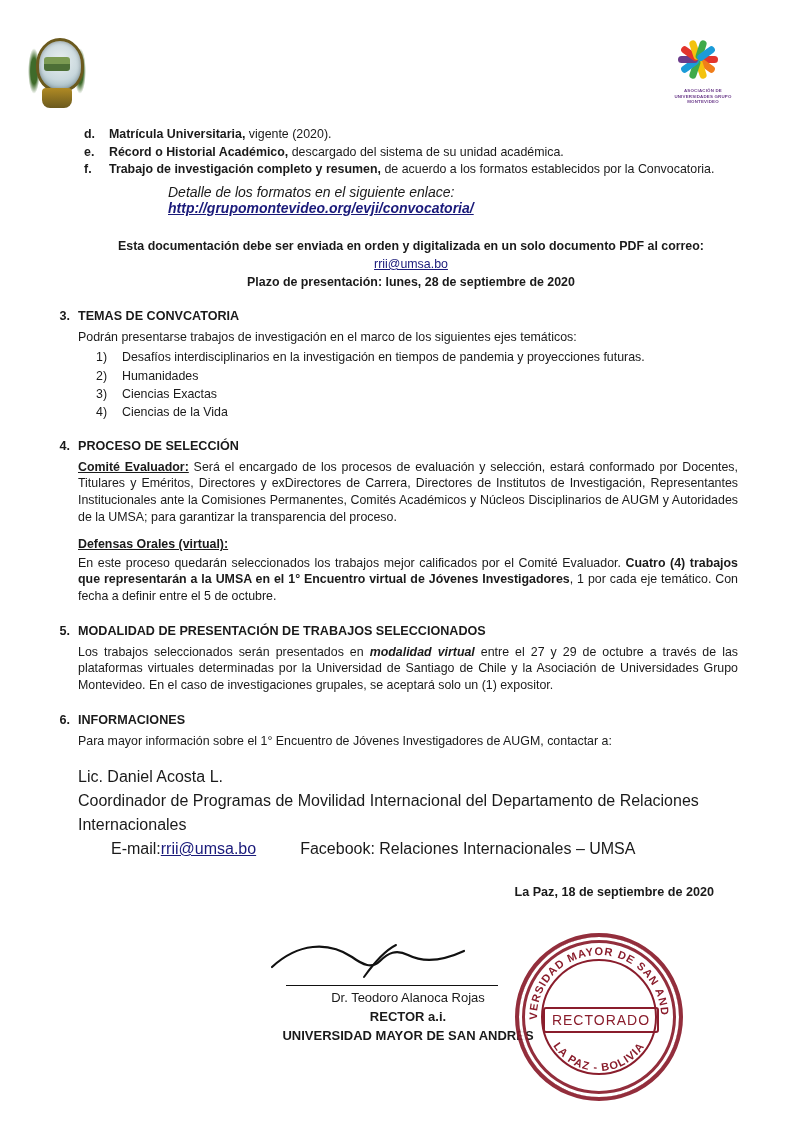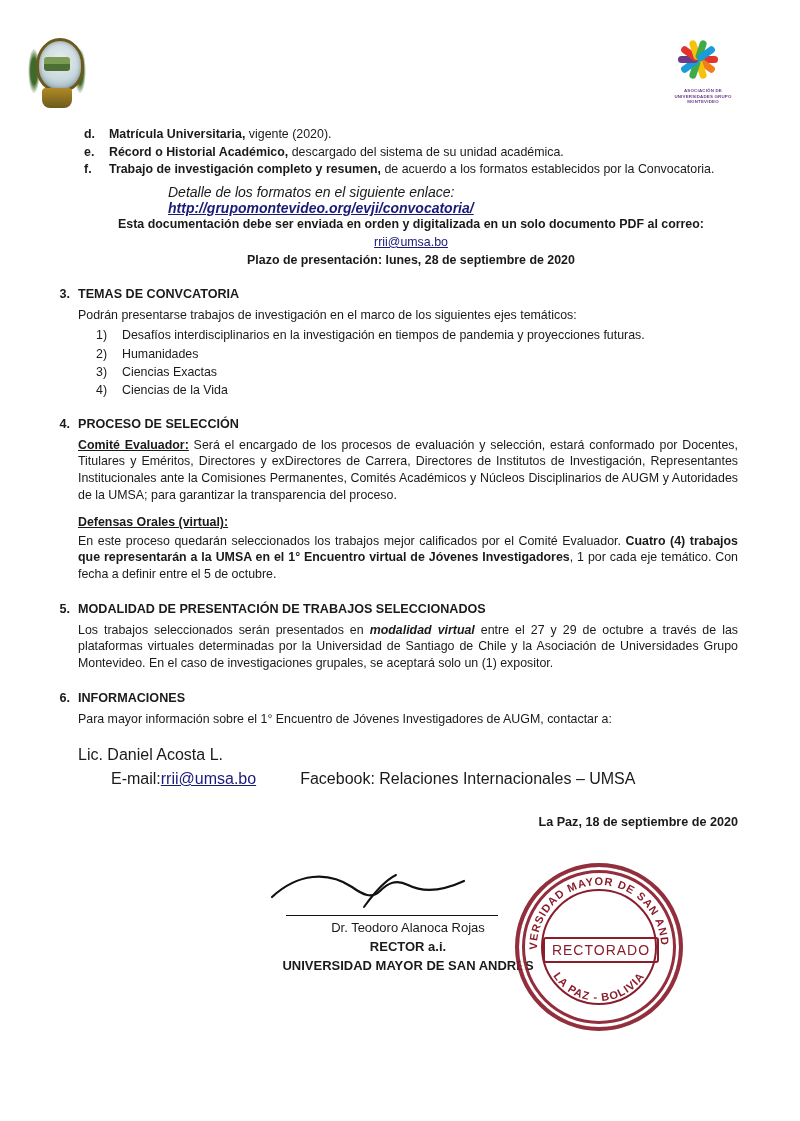--- a/index.html
+++ b/index.html
@@ -191,21 +191,21 @@
   }
 
   .detalle {
     margin-top: 6px;
     padding-left: 84px;
     font-size: 14px;
     font-style: italic;
   }
 
   .bloque-envio {
-    margin-top: 0;
+    margin-top: 22px;
     text-align: center;
     font-weight: bold;
     font-size: 12.4px;
     line-height: 1.45;
   }
   .bloque-envio .mail {
     color: #1a1a7a;
     text-decoration: underline;
     font-weight: normal;
   }
@@ -250,21 +250,21 @@
 
   .contact-block {
     margin-top: 16px;
     line-height: 1.5;
   }
   .contact-block .row { display: flex; margin-left: 33px; }
   .contact-block .fb { margin-left: 44px; }
 
   .fecha {
     margin-top: 24px;
-    padding-right: 62px;
+    padding-right: 86px;
     text-align: right;
     font-weight: bold;
     font-size: 12.6px;
   }
 
   
   .sign-area {
     position: relative;
     margin-top: 34px;
     height: 160px;
@@ -441,20 +441,21 @@
       </div>
     </div>
 
     <div class="section">
       <div class="num">6.</div>
       <div class="body">
         <div class="head">INFORMACIONES</div>
         <p>Para mayor información sobre el 1° Encuentro de Jóvenes Investigadores de AUGM, contactar a:</p>
         <div class="contact-block">
           <div>Lic. Daniel Acosta L.</div>
+          <div>Coordinador de Programas de Movilidad Internacional del Departamento de Relaciones Internacionales</div>
           <div class="row">
             <span>E-mail: </span>
               <a class="link" href="#">rrii@umsa.bo</a>
             <span class="fb">Facebook: Relaciones Internacionales – UMSA</span>
           </div>
         </div>
       </div>
     </div>
 
     <div class="fecha">La Paz, 18 de septiembre de 2020</div>

